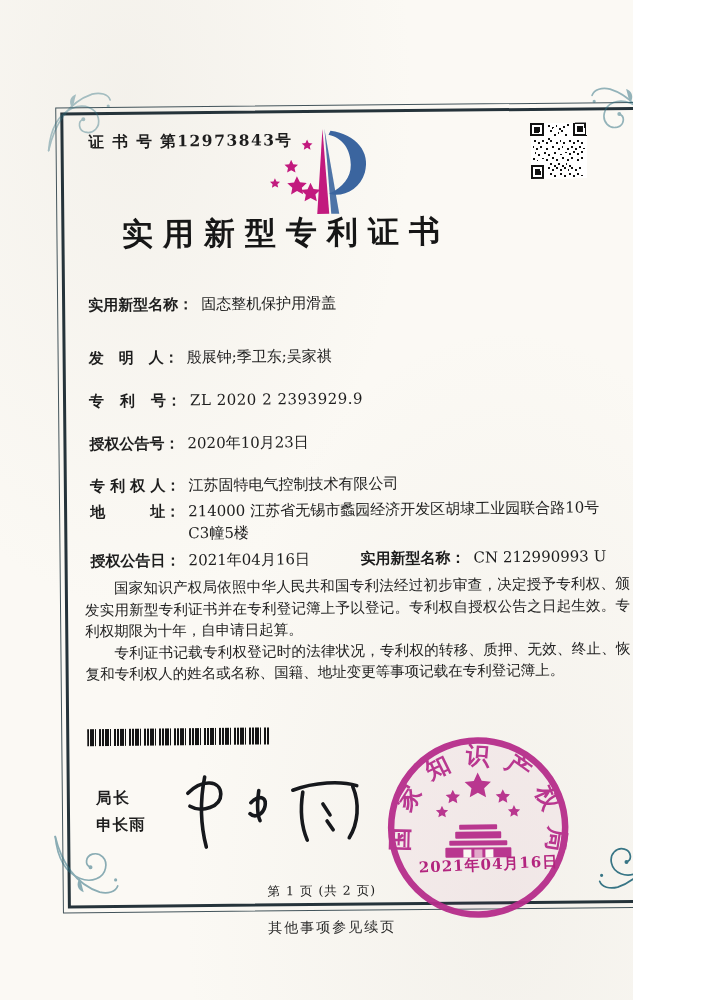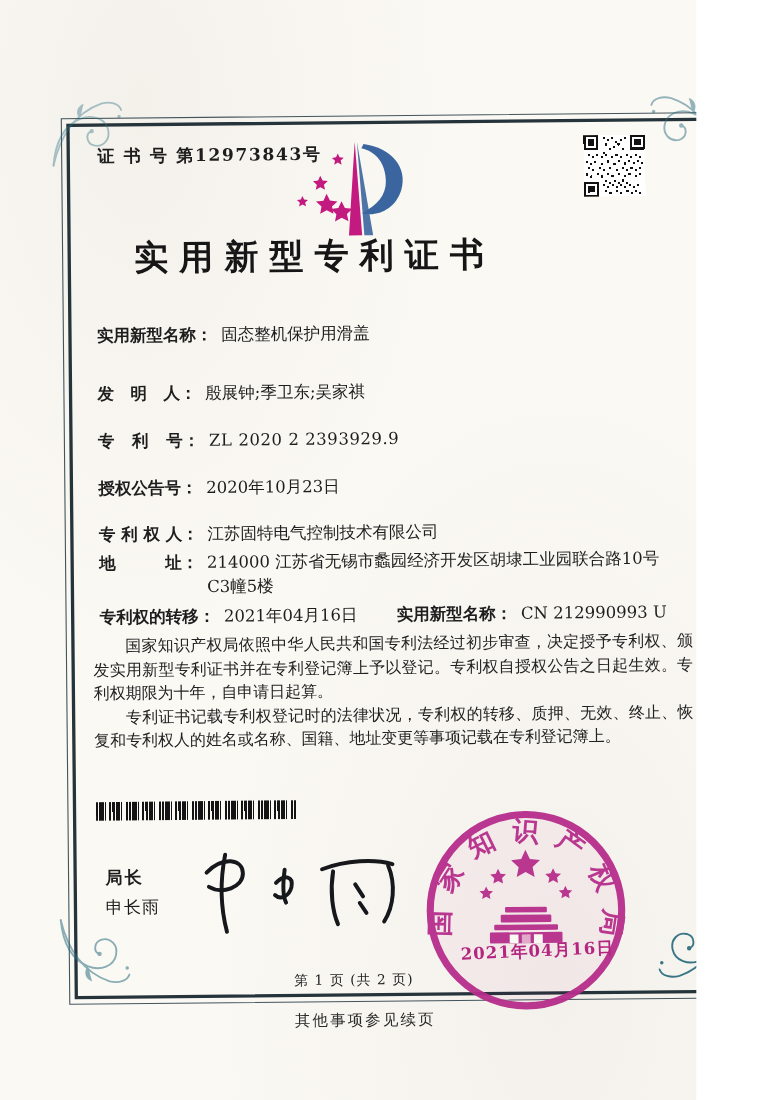--- a/index.html
+++ b/index.html
@@ -40,21 +40,21 @@
   .r-address .fvalue{width:424px;}
   .r-grantdate{top:548px;}
   .r-grantno{top:548px;left:360px;}
   .body-text{position:absolute;left:84px;top:576px;width:545px;font-size:14.5px;line-height:21.5px;text-align:justify;color:#222;}
   .body-text p{margin:0;text-indent:2em;}
   .barcode{position:absolute;left:85px;top:727px;width:182px;height:17px;
     background:
       repeating-linear-gradient(90deg,#141414 0 2px,transparent 2px 3px,#141414 3px 7px,transparent 7px 8px,#141414 8px 9px,transparent 9px 12px,#141414 12px 14px,transparent 14px 15px);
   }
   .signer-role{position:absolute;left:93px;top:786px;font-size:15.5px;font-weight:bold;letter-spacing:2px;}
-  .signer-name{position:absolute;left:93px;top:813px;font-size:15.5px;font-weight:normal;letter-spacing:1px;}
+  .signer-name{position:absolute;left:93px;top:813px;font-size:15.5px;font-weight:bold;letter-spacing:1px;}
   .signature{position:absolute;left:172px;top:760px;width:212px;height:96px;}
   .seal{position:absolute;left:380px;top:734px;width:190px;height:190px;opacity:.95;}
   .date-stamp{position:absolute;left:396px;top:857px;width:178px;text-align:center;font-size:15px;font-weight:bold;color:#b3257f;letter-spacing:1px;transform:rotate(-2deg);white-space:nowrap;}
   .page-info{position:absolute;left:228px;top:883px;width:180px;text-align:center;font-size:12.5px;letter-spacing:1px;}
   .footer-note{position:absolute;left:264px;top:919px;font-size:14px;letter-spacing:2px;color:#2a2a2a;}
 </style>
 </head>
 <body>
 
 <div id="page">
@@ -148,21 +148,21 @@
     </div>
     <div class="frow r-patentee">
       <span class="flabel">专 利 权 人：</span>
       <span class="fvalue">江苏固特电气控制技术有限公司</span>
     </div>
     <div class="frow r-address">
       <span class="flabel">地　　　址：</span>
       <span class="fvalue">214000 江苏省无锡市蠡园经济开发区胡埭工业园联合路10号C3幢5楼</span>
     </div>
     <div class="frow r-grantdate">
-      <span class="flabel">专利权的转移：</span>
+      <span class="flabel">授权公告日：</span>
       <span class="fvalue">2021年04月16日</span>
     </div>
     <div class="frow r-grantno">
       <span class="flabel">实用新型名称：</span>
       <span class="fvalue">CN 212990993 U</span>
     </div>
 
     <div class="body-text">
       <p>国家知识产权局依照中华人民共和国专利法经过初步审查，决定授予专利权、颁发实用新型专利证书并在专利登记簿上予以登记。专利权自授权公告之日起生效。专利权期限为十年，自申请日起算。</p>
       <p>专利证书记载专利权登记时的法律状况，专利权的转移、质押、无效、终止、恢复和专利权人的姓名或名称、国籍、地址变更等事项记载在专利登记簿上。</p>

